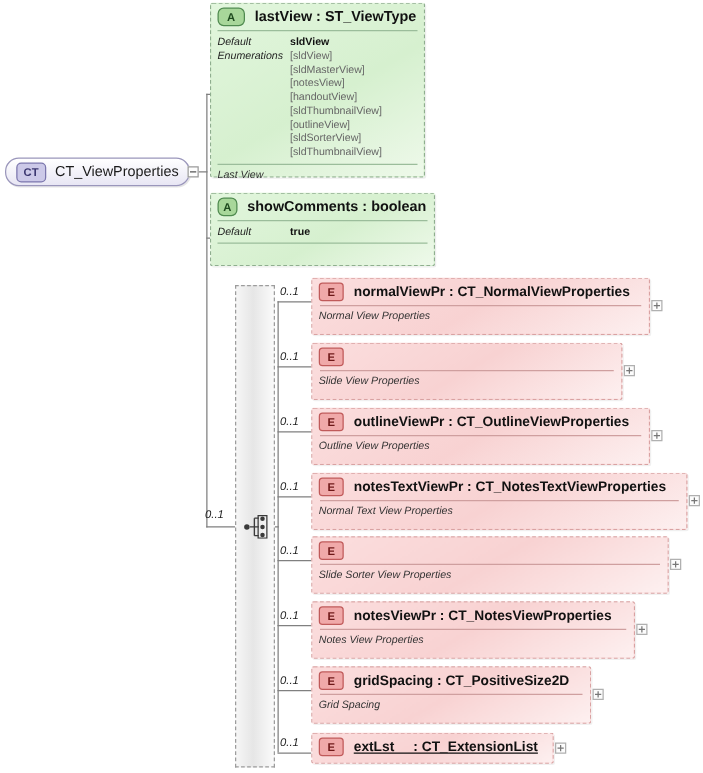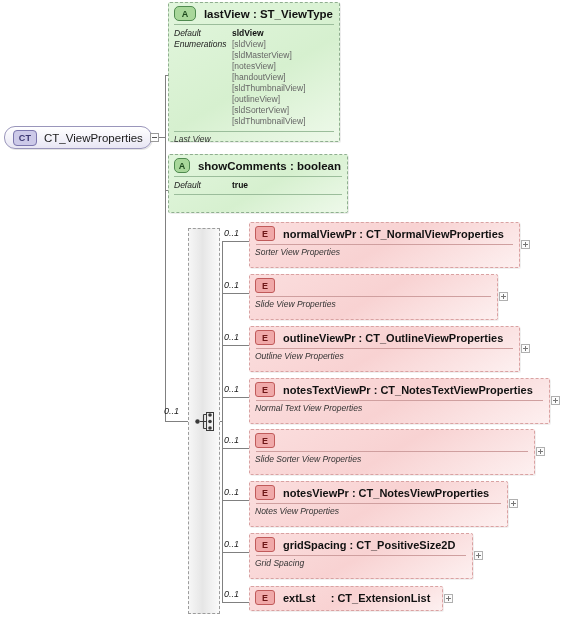--- a/index.html
+++ b/index.html
@@ -237,21 +237,21 @@
     </svg>
   </span>
 
   <div class="occ" style="left:224px;top:228px;">0..1</div>
   <div class="el-box" style="left:249px;top:222px;width:271px;height:46px;">
     <div class="el-head">
       <span class="e-badge">E</span>
       <span class="el-title">normalViewPr : CT_NormalViewProperties</span>
     </div>
     <div class="el-rule"></div>
-    <div class="el-foot">Sorter View Properties</div>
+    <div class="el-foot">Normal View Properties</div>
   </div>
   <div class="plus" style="left:521px;top:240px;"></div>
 
   <div class="occ" style="left:224px;top:280px;">0..1</div>
   <div class="el-box" style="left:249px;top:274px;width:249px;height:46px;">
     <div class="el-head">
       <span class="e-badge">E</span>
     </div>
     <div class="el-rule"></div>
     <div class="el-foot">Slide View Properties</div>
@@ -309,18 +309,18 @@
     </div>
     <div class="el-rule"></div>
     <div class="el-foot">Grid Spacing</div>
   </div>
   <div class="plus" style="left:474px;top:551px;"></div>
 
   <div class="occ" style="left:224px;top:589px;">0..1</div>
   <div class="el-box" style="left:249px;top:586px;width:194px;height:25px;">
     <div class="el-head">
       <span class="e-badge">E</span>
-      <span class="el-title" style="white-space:pre;">extLst     : CT_ExtensionList</span>
+      <span class="el-title" style="white-space:pre;text-decoration:underline;">extLst     : CT_ExtensionList</span>
     </div>
   </div>
   <div class="plus" style="left:444px;top:594px;"></div>
 
 </div>
 
 </body></html>

